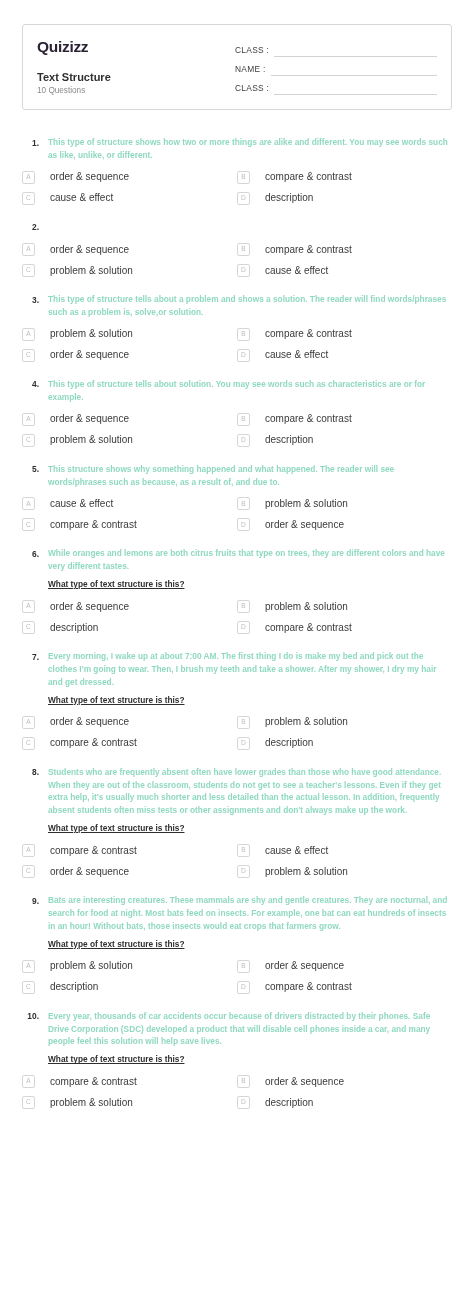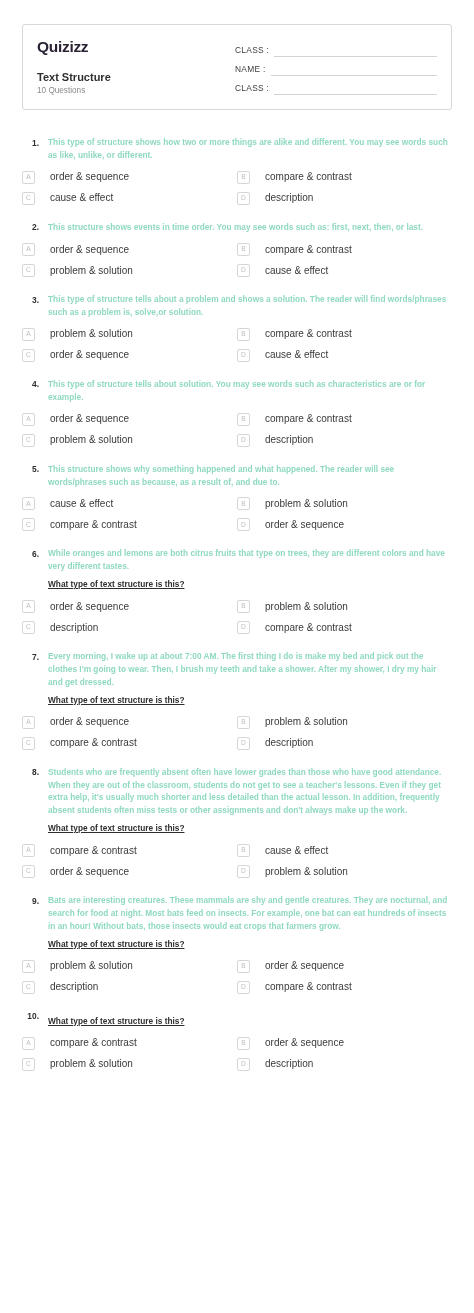--- a/index.html
+++ b/index.html
@@ -208,23 +208,20 @@
           </div>
           <div class="option">
             <span class="opt-letter">D</span>
             <span class="opt-text">description</span>
           </div>
         </div>
       </div>
       <div class="question-block">
         <div class="q-head">
           <div class="q-num">2.</div>
-          <div class="q-body">
-            <div class="q-text">This structure shows events in time order. You may see words such as: first, next, then, or last.</div>
-          </div>
         </div>
         <div class="options">
           <div class="option">
             <span class="opt-letter">A</span>
             <span class="opt-text">order &amp; sequence</span>
           </div>
           <div class="option">
             <span class="opt-letter">B</span>
             <span class="opt-text">compare &amp; contrast</span>
           </div>
@@ -421,20 +418,21 @@
           <div class="option">
             <span class="opt-letter">D</span>
             <span class="opt-text">compare &amp; contrast</span>
           </div>
         </div>
       </div>
       <div class="question-block">
         <div class="q-head">
           <div class="q-num">10.</div>
           <div class="q-body">
+            <div class="q-text">Every year, thousands of car accidents occur because of drivers distracted by their phones. Safe Drive Corporation (SDC) developed a product that will disable cell phones inside a car, and many people feel this solution will help save lives.</div>
             <div><span class="q-subtext">What type of text structure is this?</span></div>
           </div>
         </div>
         <div class="options">
           <div class="option">
             <span class="opt-letter">A</span>
             <span class="opt-text">compare &amp; contrast</span>
           </div>
           <div class="option">
             <span class="opt-letter">B</span>

